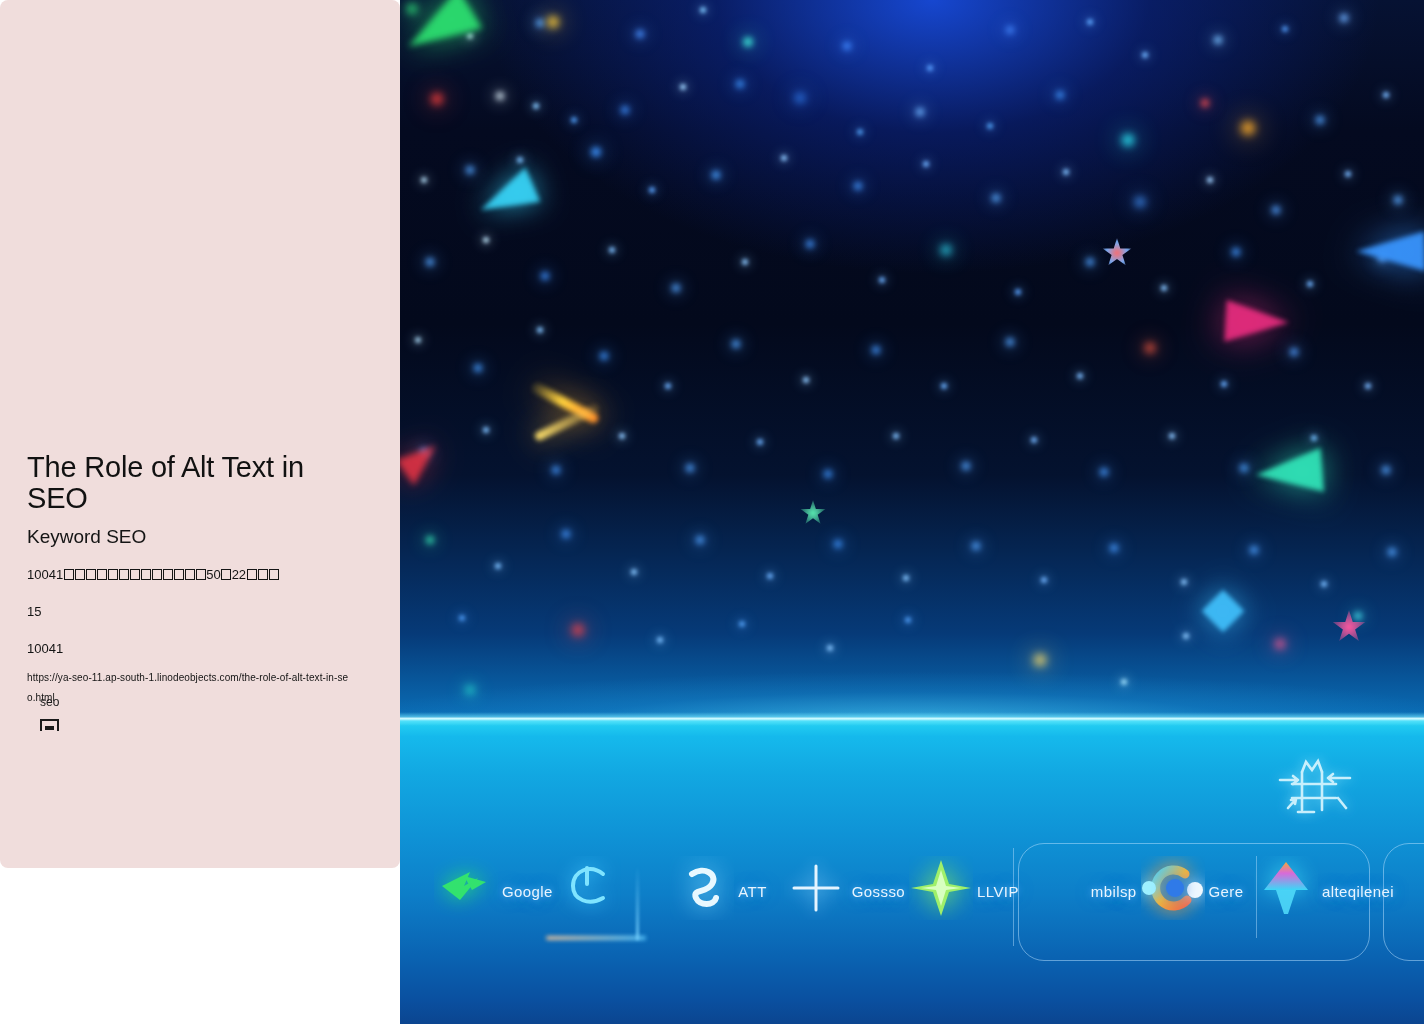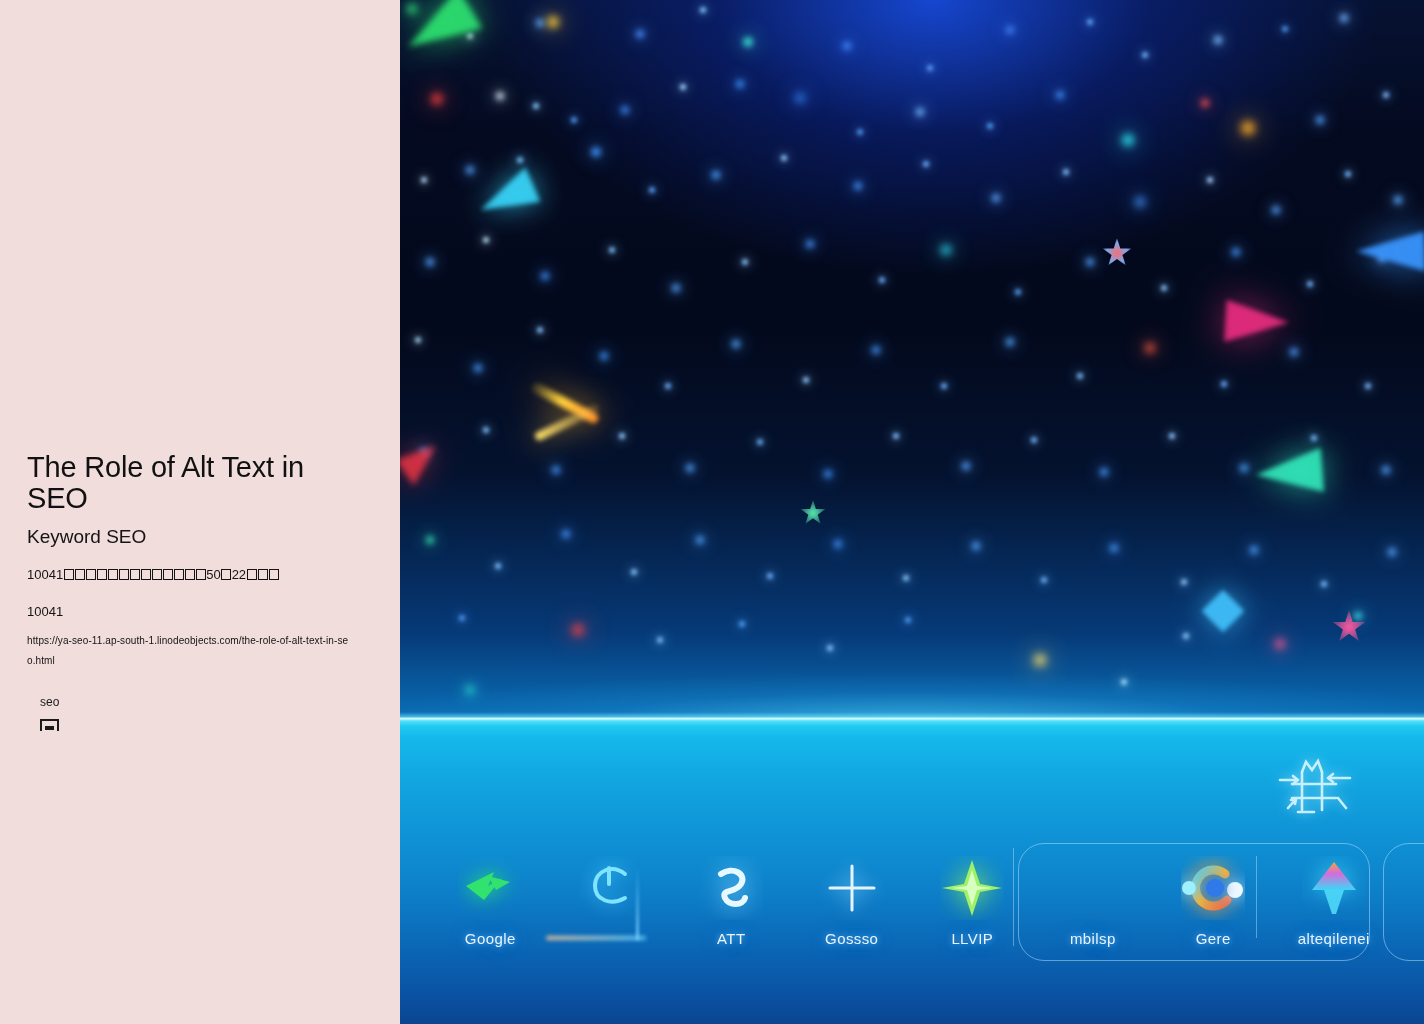--- a/index.html
+++ b/index.html
@@ -16,24 +16,25 @@
     position: relative;
     width: 1424px;
     height: 1024px;
     display: flex;
   }
 
   
   .left-panel {
     position: relative;
     width: 400px;
-    height: 1024px;
+    height: 868px;
     background: #f0dddc;
     flex: 0 0 400px;
     overflow: hidden;
+    border-radius: 8px;
   }
 
   .article-block {
     position: absolute;
     left: 27px;
     top: 452px;
     width: 330px;
   }
 
   .article-title {
@@ -200,21 +201,21 @@
     top: 840px;
     height: 148px;
     display: flex;
     align-items: flex-start;
     padding: 0 30px;
   }
 
   .logo-cell {
     flex: 1 1 0;
     display: flex;
-    flex-direction: column;
+    flex-direction: row;
     align-items: center;
     padding-top: 12px;
     position: relative;
   }
 
   .logo-mark {
     width: 72px;
     height: 72px;
     display: flex;
     align-items: center;
@@ -258,20 +259,21 @@
     <div class="article-block">
 
       <h1 class="article-title">The Role of Alt Text in SEO</h1>
 
       <div class="keyword-line">Keyword SEO</div>
 
       <div class="meta-line">
         <span>10041</span><span id="tofu1"><span class="tofu"></span><span class="tofu"></span><span class="tofu"></span><span class="tofu"></span><span class="tofu"></span><span class="tofu"></span><span class="tofu"></span><span class="tofu"></span><span class="tofu"></span><span class="tofu"></span><span class="tofu"></span><span class="tofu"></span><span class="tofu"></span></span><span>50</span><span id="tofu2"><span class="tofu"></span></span><span>22</span><span id="tofu3"><span class="tofu"></span><span class="tofu"></span><span class="tofu"></span></span>
       </div>
 
+      <div class="meta-line">15</div>
 
 
       <div class="meta-line">10041</div>
 
       <div class="url-line">https://ya-seo-11.ap-south-1.linodeobjects.com/the-role-of-alt-text-in-seo.html</div>
     </div>
 
     <div class="seo-tag-wrap">
       <span class="seo-tag">seo</span>
       <span class="clipped-glyph"></span>

